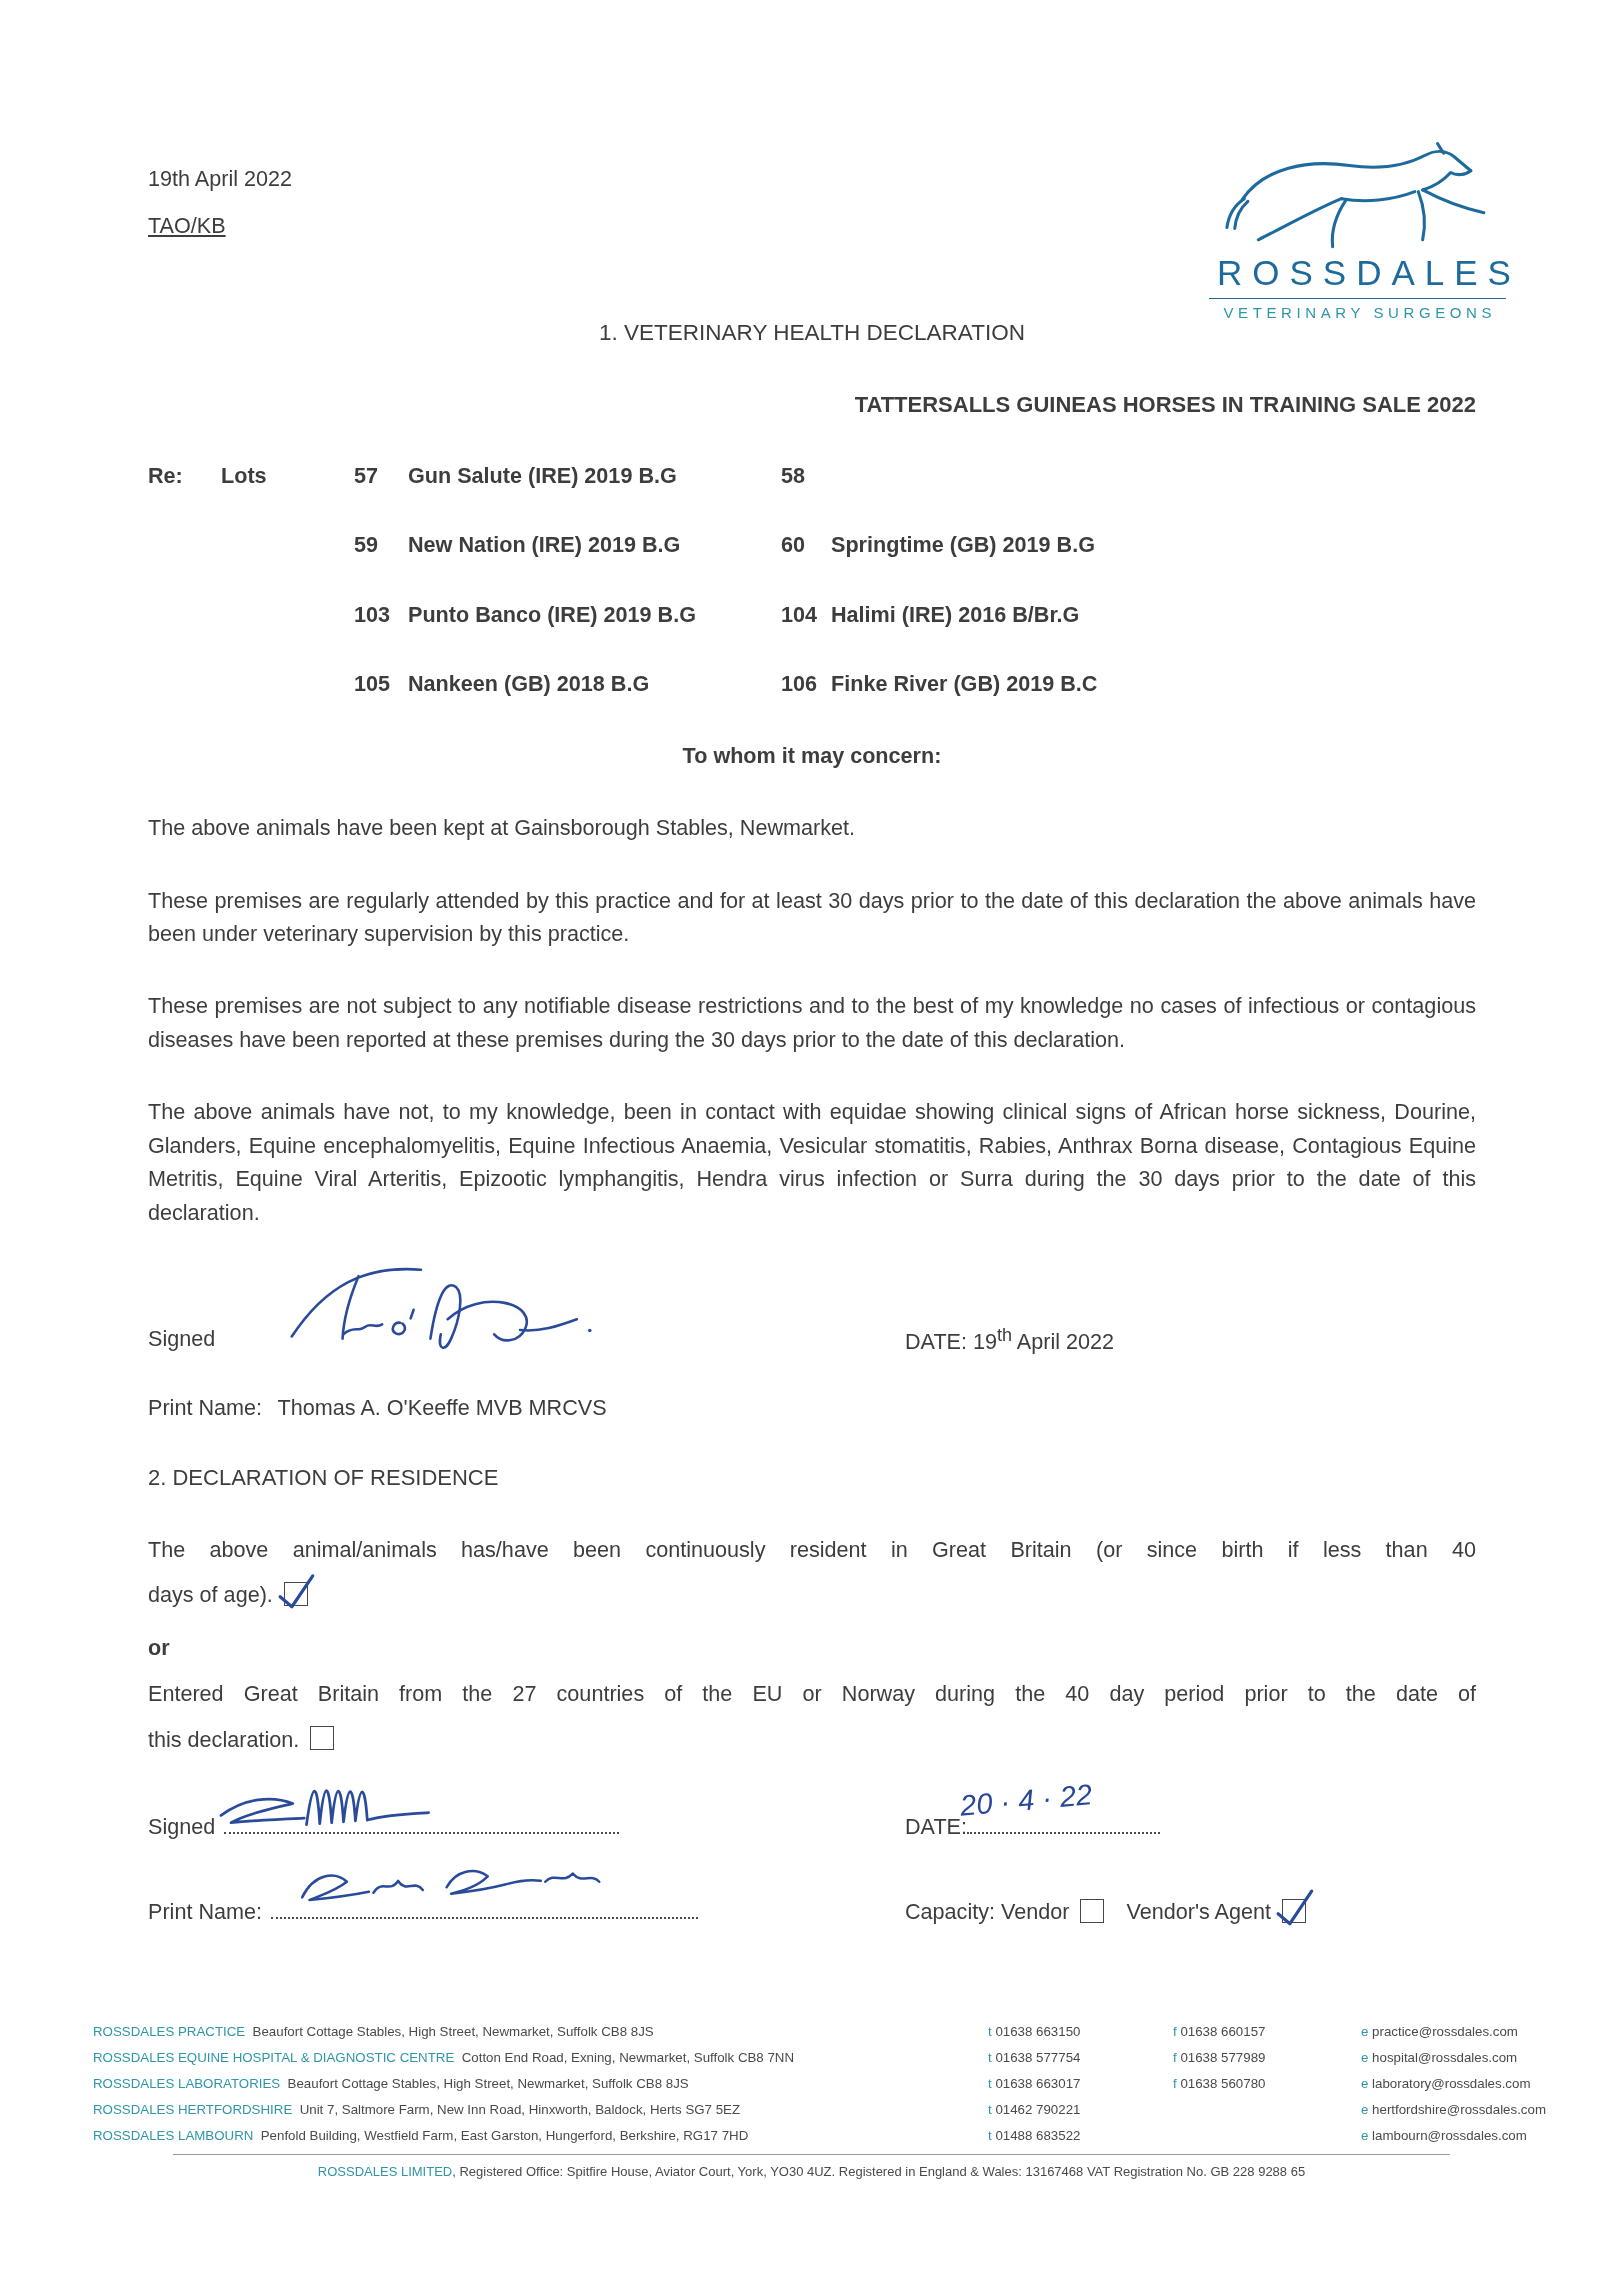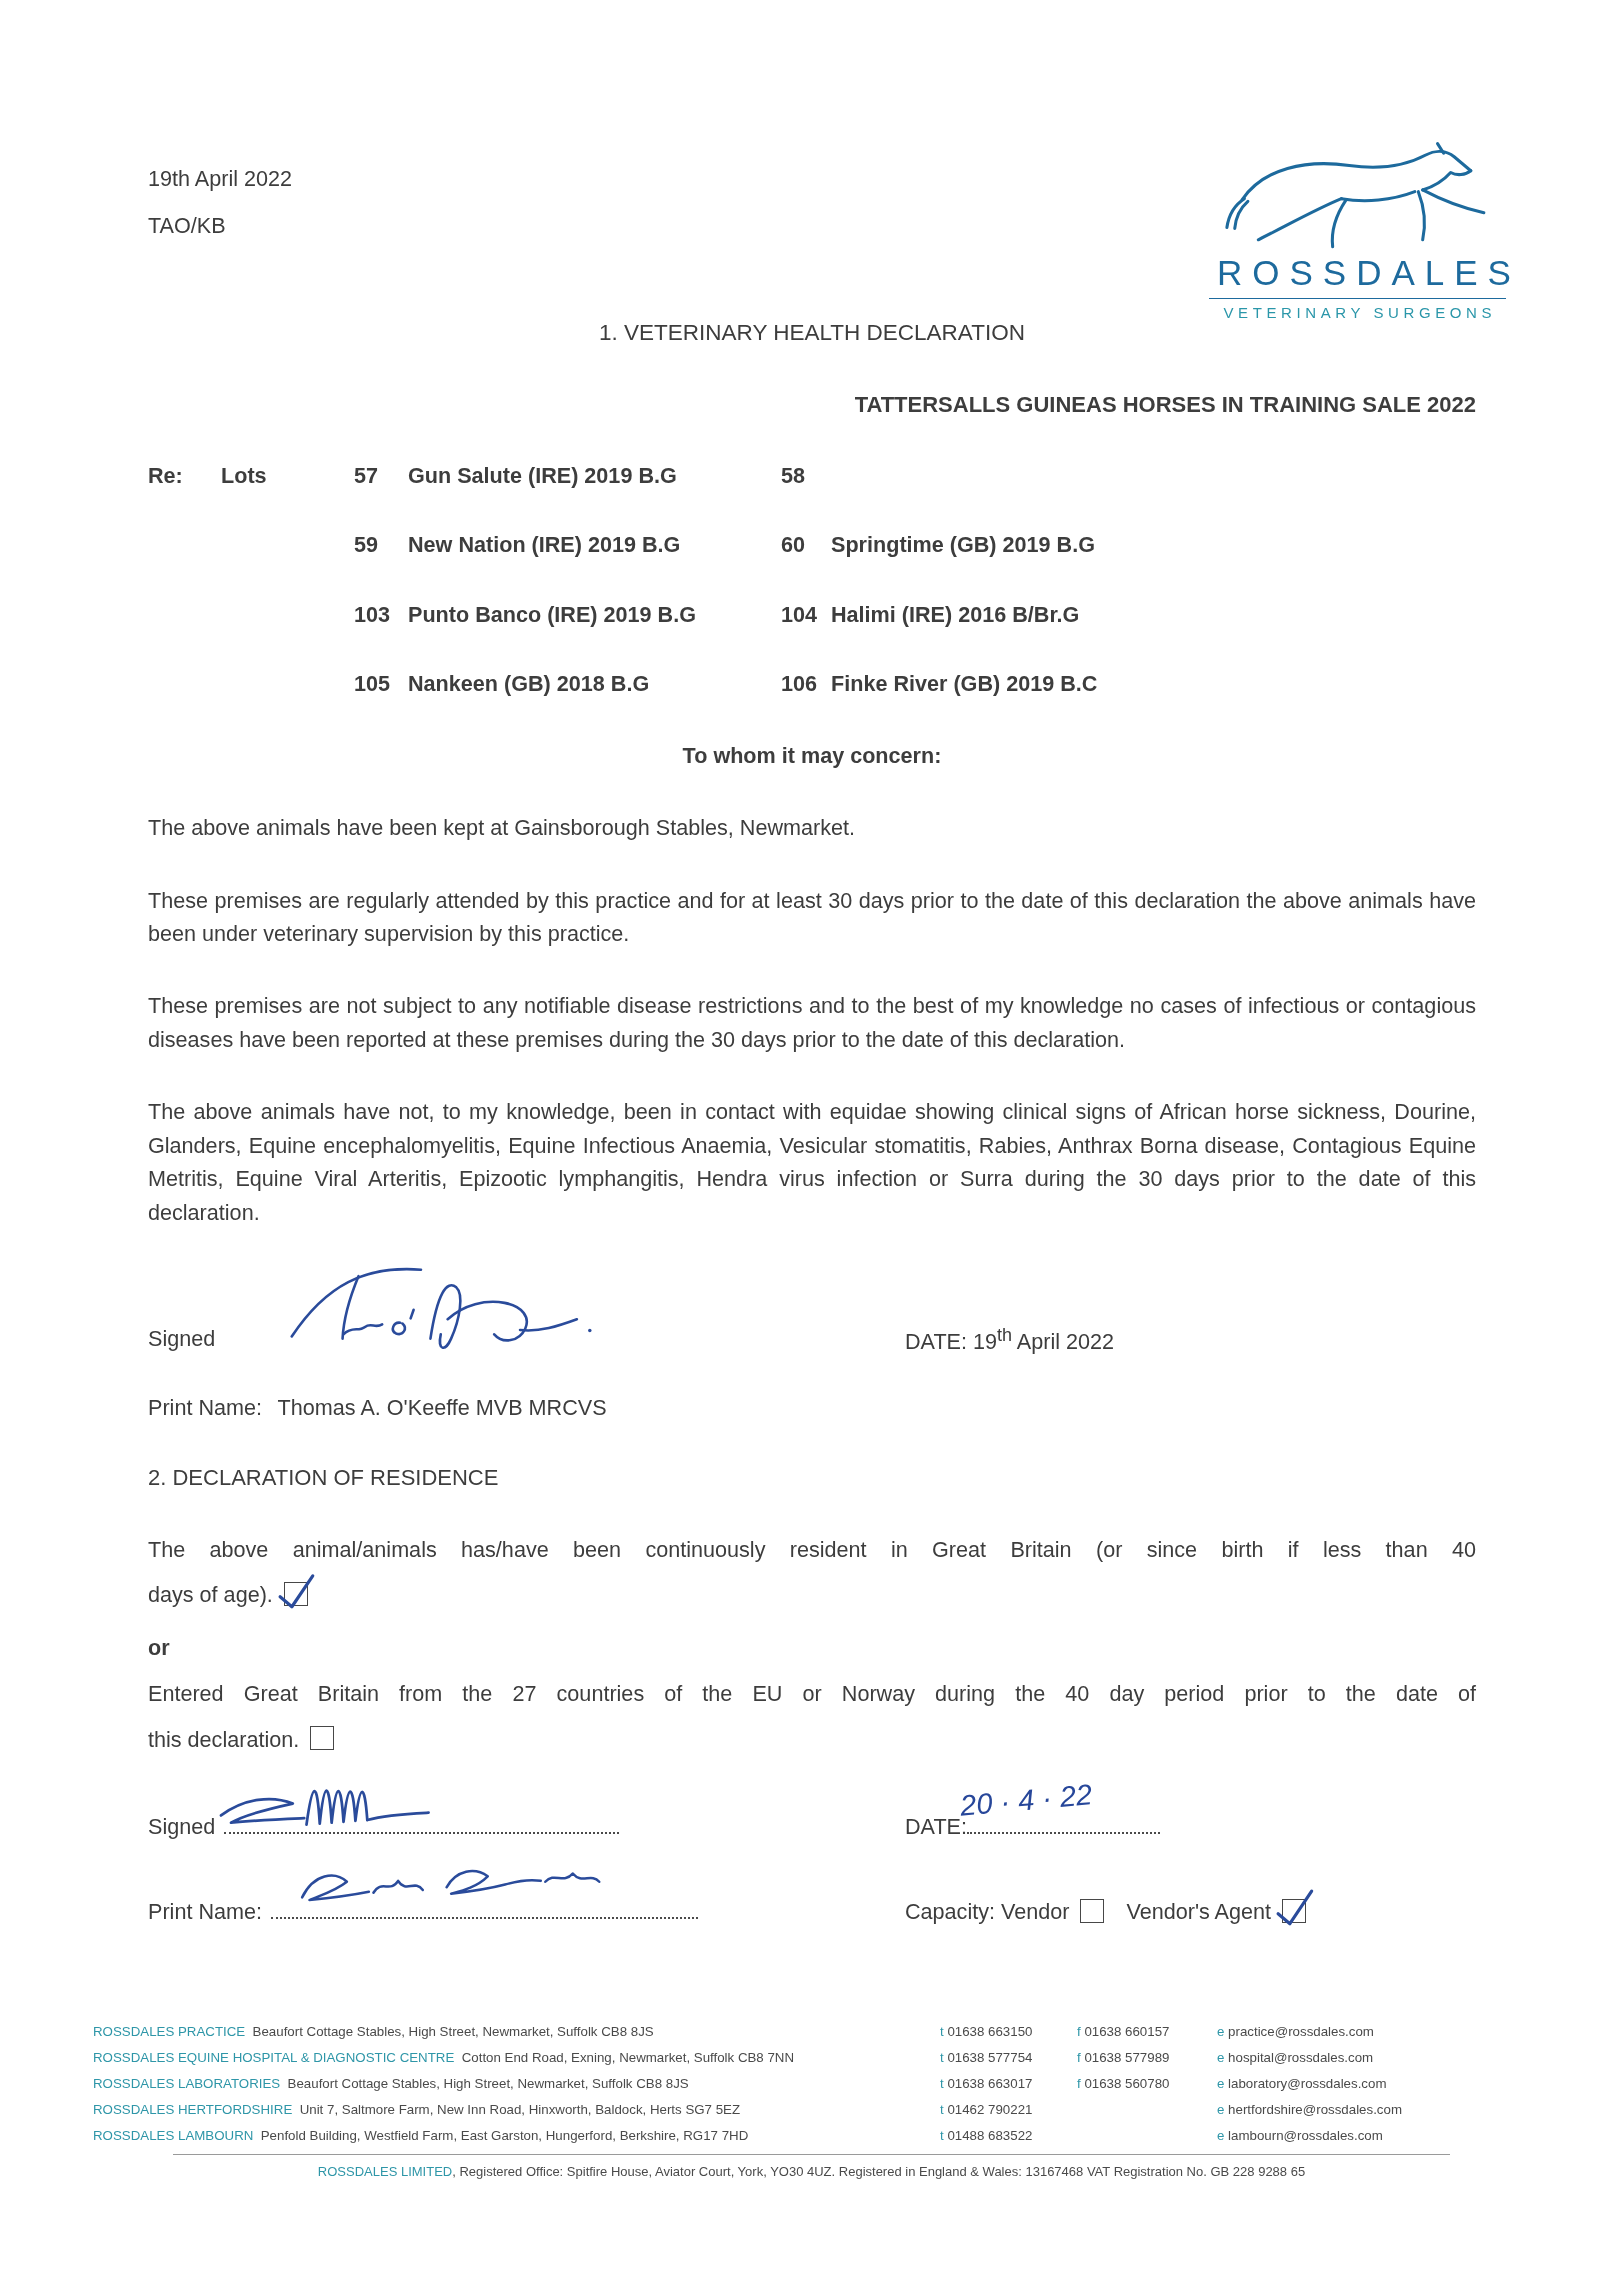--- a/index.html
+++ b/index.html
@@ -5,21 +5,21 @@
   * { margin:0; padding:0; box-sizing:border-box; }
   body { background:#ffffff; }
   .page {
     position:relative; width:1622px; height:2295px; background:#ffffff;
     font-family:"Liberation Sans", sans-serif; color:#3d3d3d; overflow:hidden;
   }
   .content { position:absolute; left:148px; top:0; width:1328px; font-size:21.6px; line-height:1.55; }
 
   
   .date-line { margin-top:162px; }
-  .ref-line  { margin-top:13.8px; }
+  .ref-line  { margin-top:13.8px;text-decoration:underline; }
   .logo { position:absolute; left:1207px; top:134px; width:301px; text-align:center; }
   .logo svg { display:block; margin:0 auto; }
   .logo-name { font-size:35px; letter-spacing:10px; text-indent:10px; color:#1d6a9d; margin-top:0.9px; white-space:nowrap; }
   .logo-rule { border-top:1.4px solid #1d6a9d; margin:5.5px 1.8px 4.6px 1.8px; }
   .logo-tagline { font-size:15px; letter-spacing:4.6px; text-indent:4.6px; color:#2a96a9; white-space:nowrap; }
 
   .doc-title { text-align:center; font-weight:normal; margin-top:73px; font-size:22.5px; }
   .doc-subtitle { text-align:right; font-weight:bold; margin-top:37px; font-size:22px; }
 
   
@@ -49,21 +49,21 @@
   .dots { display:inline-block; border-bottom:2.3px dotted #4a4a4a; height:17.4px; margin-left:9.2px; }
   .signed2-row { position:relative; margin-top:54px; height:41px; }
   .sig2-svg { position:absolute; left:64px; top:-54px; }
   .hand-date { position:absolute; left:812px; top:-32px; font-size:29px; font-style:italic; color:#27479a; transform:rotate(-5deg); white-space:nowrap; }
   .print2-row { position:relative; margin-top:44px; height:46px; }
   .sig3-svg { position:absolute; left:147px; top:-37px; }
   .capacity-gap { display:inline-block; width:22px; }
 
   
   .footer { position:absolute; left:93px; top:2019px; width:1437px; font-size:13.3px; line-height:26px; color:#4a4a4a; }
-  .f-row { display:grid; grid-template-columns:847px 137px 140px auto; white-space:nowrap; }
+  .f-row { display:grid; grid-template-columns:847px 137px 140px auto; white-space:nowrap;gap:48px; }
   .f-name { color:#2e96a8; }
   .tfe { color:#2e96a8; }
   .reg-divider { border-top:0.9px solid #9a9a9a; margin:4.6px 80px 0 80px; }
   .reg-line { text-align:center; font-size:13px; padding-top:4.6px; color:#4a4a4a; }
   .ink { stroke:#2a4b9b; fill:none; stroke-linecap:round; stroke-linejoin:round; }
   .brand { stroke:#1d6a9d; fill:none; stroke-linecap:round; stroke-linejoin:round; }
 </style>
 </head>
 <body>
 

